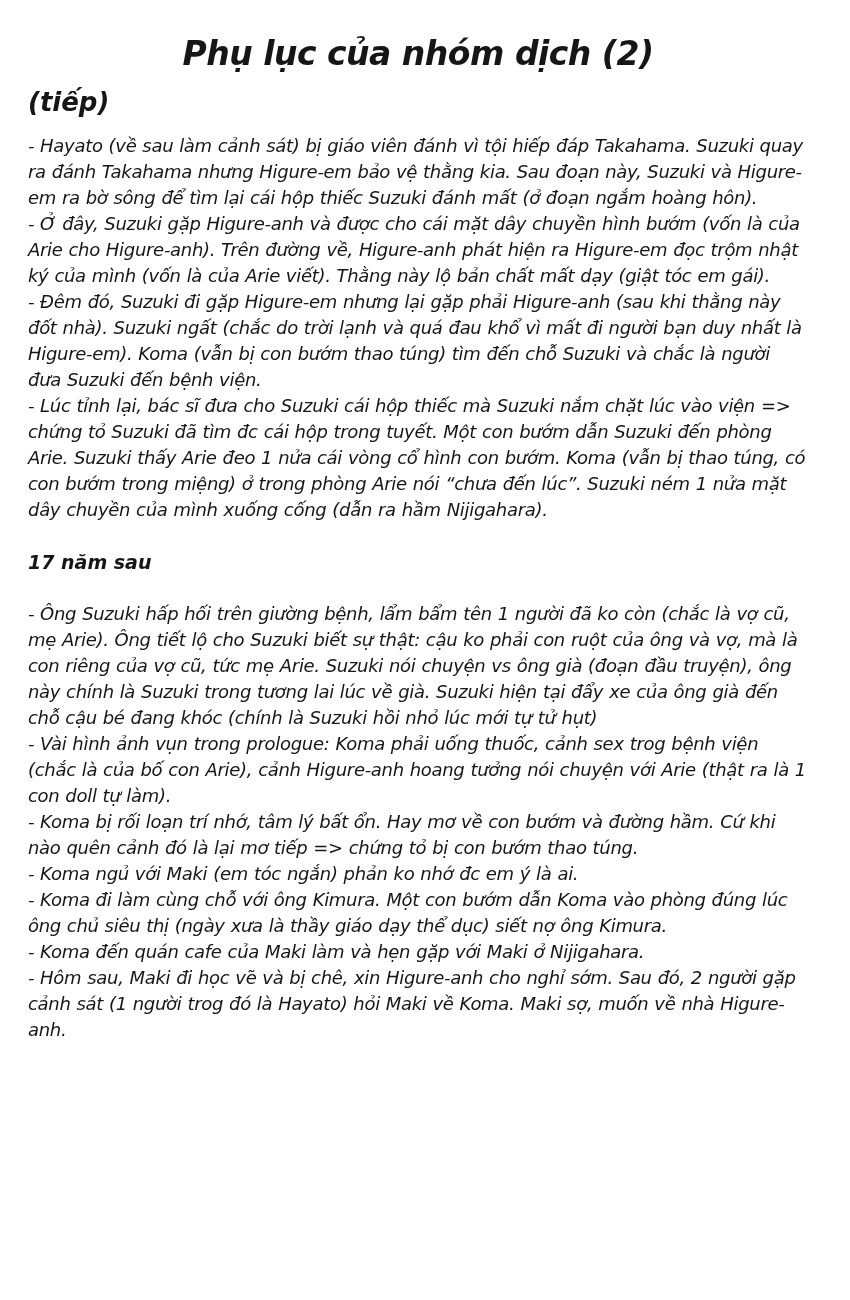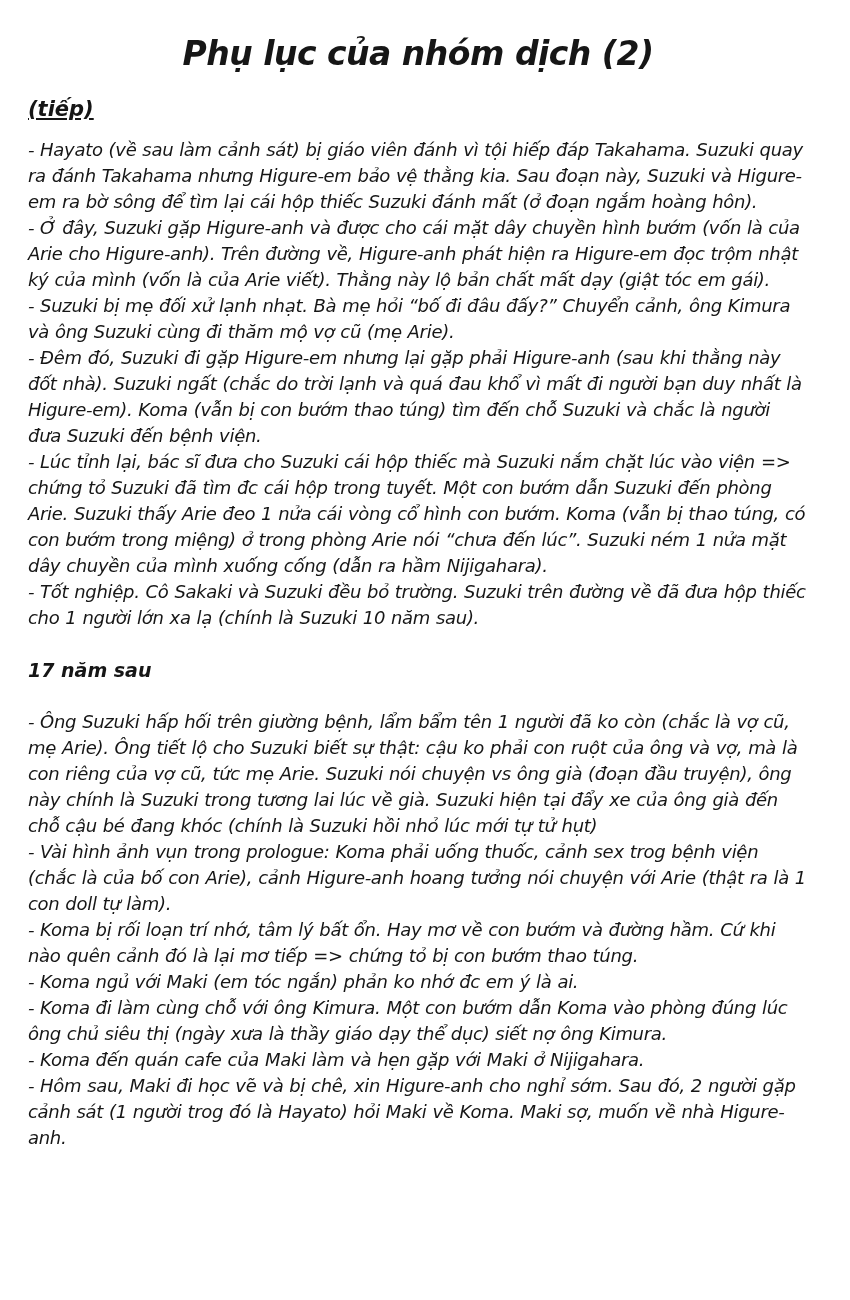--- a/index.html
+++ b/index.html
@@ -22,24 +22,23 @@
     font-style: italic;
   }
   .title {
     text-align: center;
     font-size: 33px;
     font-weight: 700;
     margin: 8px 0 0 0;
     letter-spacing: -0.5px;
   }
   .continued {
-    font-size: 21px;
-    margin: 24px 0 0 0;
+    font-size: 26px;
+    margin: 14px 0 0 0;
     font-weight: 600;
-    text-decoration: underline;
   }
   .paras {
     margin-top: 16px;
   }
   .paras p {
     margin: 0;
     font-size: 18px;
     line-height: 26px;
     letter-spacing: -0.3px;
     font-weight: 500;
@@ -56,24 +55,22 @@
 <body>
 
 <div class="page">
   <h1 class="title">Phụ lục của nhóm dịch (2)</h1>
 
   <p class="continued">(tiếp)</p>
 
   <div class="paras">
       <p>- Hayato (về sau làm cảnh sát) bị giáo viên đánh vì tội hiếp đáp Takahama. Suzuki quay ra đánh Takahama nhưng Higure-em bảo vệ thằng kia. Sau đoạn này, Suzuki và Higure-em ra bờ sông để tìm lại cái hộp thiếc Suzuki đánh mất (ở đoạn ngắm hoàng hôn).</p>
       <p>- Ở đây, Suzuki gặp Higure-anh và được cho cái mặt dây chuyền hình bướm (vốn là của Arie cho Higure-anh). Trên đường về, Higure-anh phát hiện ra Higure-em đọc trộm nhật ký của mình (vốn là của Arie viết). Thằng này lộ bản chất mất dạy (giật tóc em gái).</p>
-      <p>- Suzuki bị mẹ đối xử lạnh nhạt. Bà mẹ hỏi “bố đi đâu đấy?” Chuyển cảnh, ông Kimura và ông Suzuki cùng đi thăm mộ vợ cũ (mẹ Arie).</p>
       <p>- Đêm đó, Suzuki đi gặp Higure-em nhưng lại gặp phải Higure-anh (sau khi thằng này đốt nhà). Suzuki ngất (chắc do trời lạnh và quá đau khổ vì mất đi người bạn duy nhất là Higure-em). Koma (vẫn bị con bướm thao túng) tìm đến chỗ Suzuki và chắc là người đưa Suzuki đến bệnh viện.</p>
       <p>- Lúc tỉnh lại, bác sĩ đưa cho Suzuki cái hộp thiếc mà Suzuki nắm chặt lúc vào viện =&gt; chứng tỏ Suzuki đã tìm đc cái hộp trong tuyết. Một con bướm dẫn Suzuki đến phòng Arie. Suzuki thấy Arie đeo 1 nửa cái vòng cổ hình con bướm. Koma (vẫn bị thao túng, có con bướm trong miệng) ở trong phòng Arie nói “chưa đến lúc”. Suzuki ném 1 nửa mặt dây chuyền của mình xuống cống (dẫn ra hầm Nijigahara).</p>
-      <p>- Tốt nghiệp. Cô Sakaki và Suzuki đều bỏ trường. Suzuki trên đường về đã đưa hộp thiếc cho 1 người lớn xa lạ (chính là Suzuki 10 năm sau).</p>
     </div>
 
   <p class="section-heading">17 năm sau</p>
 
   <div class="paras" style="margin-top:0;">
       <p>- Ông Suzuki hấp hối trên giường bệnh, lẩm bẩm tên 1 người đã ko còn (chắc là vợ cũ, mẹ Arie). Ông tiết lộ cho Suzuki biết sự thật: cậu ko phải con ruột của ông và vợ, mà là con riêng của vợ cũ, tức mẹ Arie. Suzuki nói chuyện vs ông già (đoạn đầu truyện), ông này chính là Suzuki trong tương lai lúc về già. Suzuki hiện tại đẩy xe của ông già đến chỗ cậu bé đang khóc (chính là Suzuki hồi nhỏ lúc mới tự tử hụt)</p>
       <p>- Vài hình ảnh vụn trong prologue: Koma phải uống thuốc, cảnh sex trog bệnh viện (chắc là của bố con Arie), cảnh Higure-anh hoang tưởng nói chuyện với Arie (thật ra là 1 con doll tự làm).</p>
       <p>- Koma bị rối loạn trí nhớ, tâm lý bất ổn. Hay mơ về con bướm và đường hầm. Cứ khi nào quên cảnh đó là lại mơ tiếp =&gt; chứng tỏ bị con bướm thao túng.</p>
       <p>- Koma ngủ với Maki (em tóc ngắn) phản ko nhớ đc em ý là ai.</p>
       <p>- Koma đi làm cùng chỗ với ông Kimura. Một con bướm dẫn Koma vào phòng đúng lúc ông chủ siêu thị (ngày xưa là thầy giáo dạy thể dục) siết nợ ông Kimura.</p>

